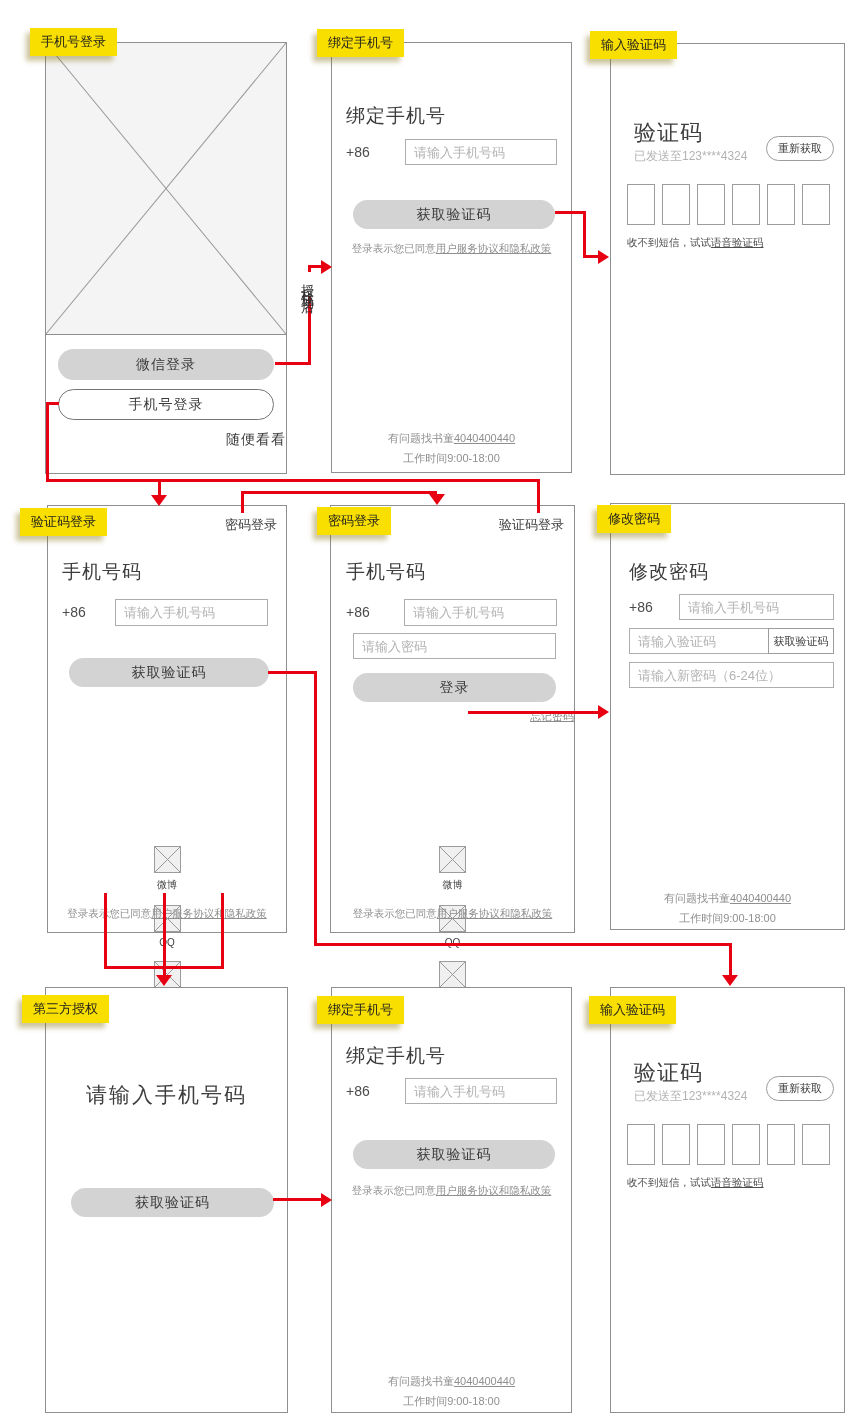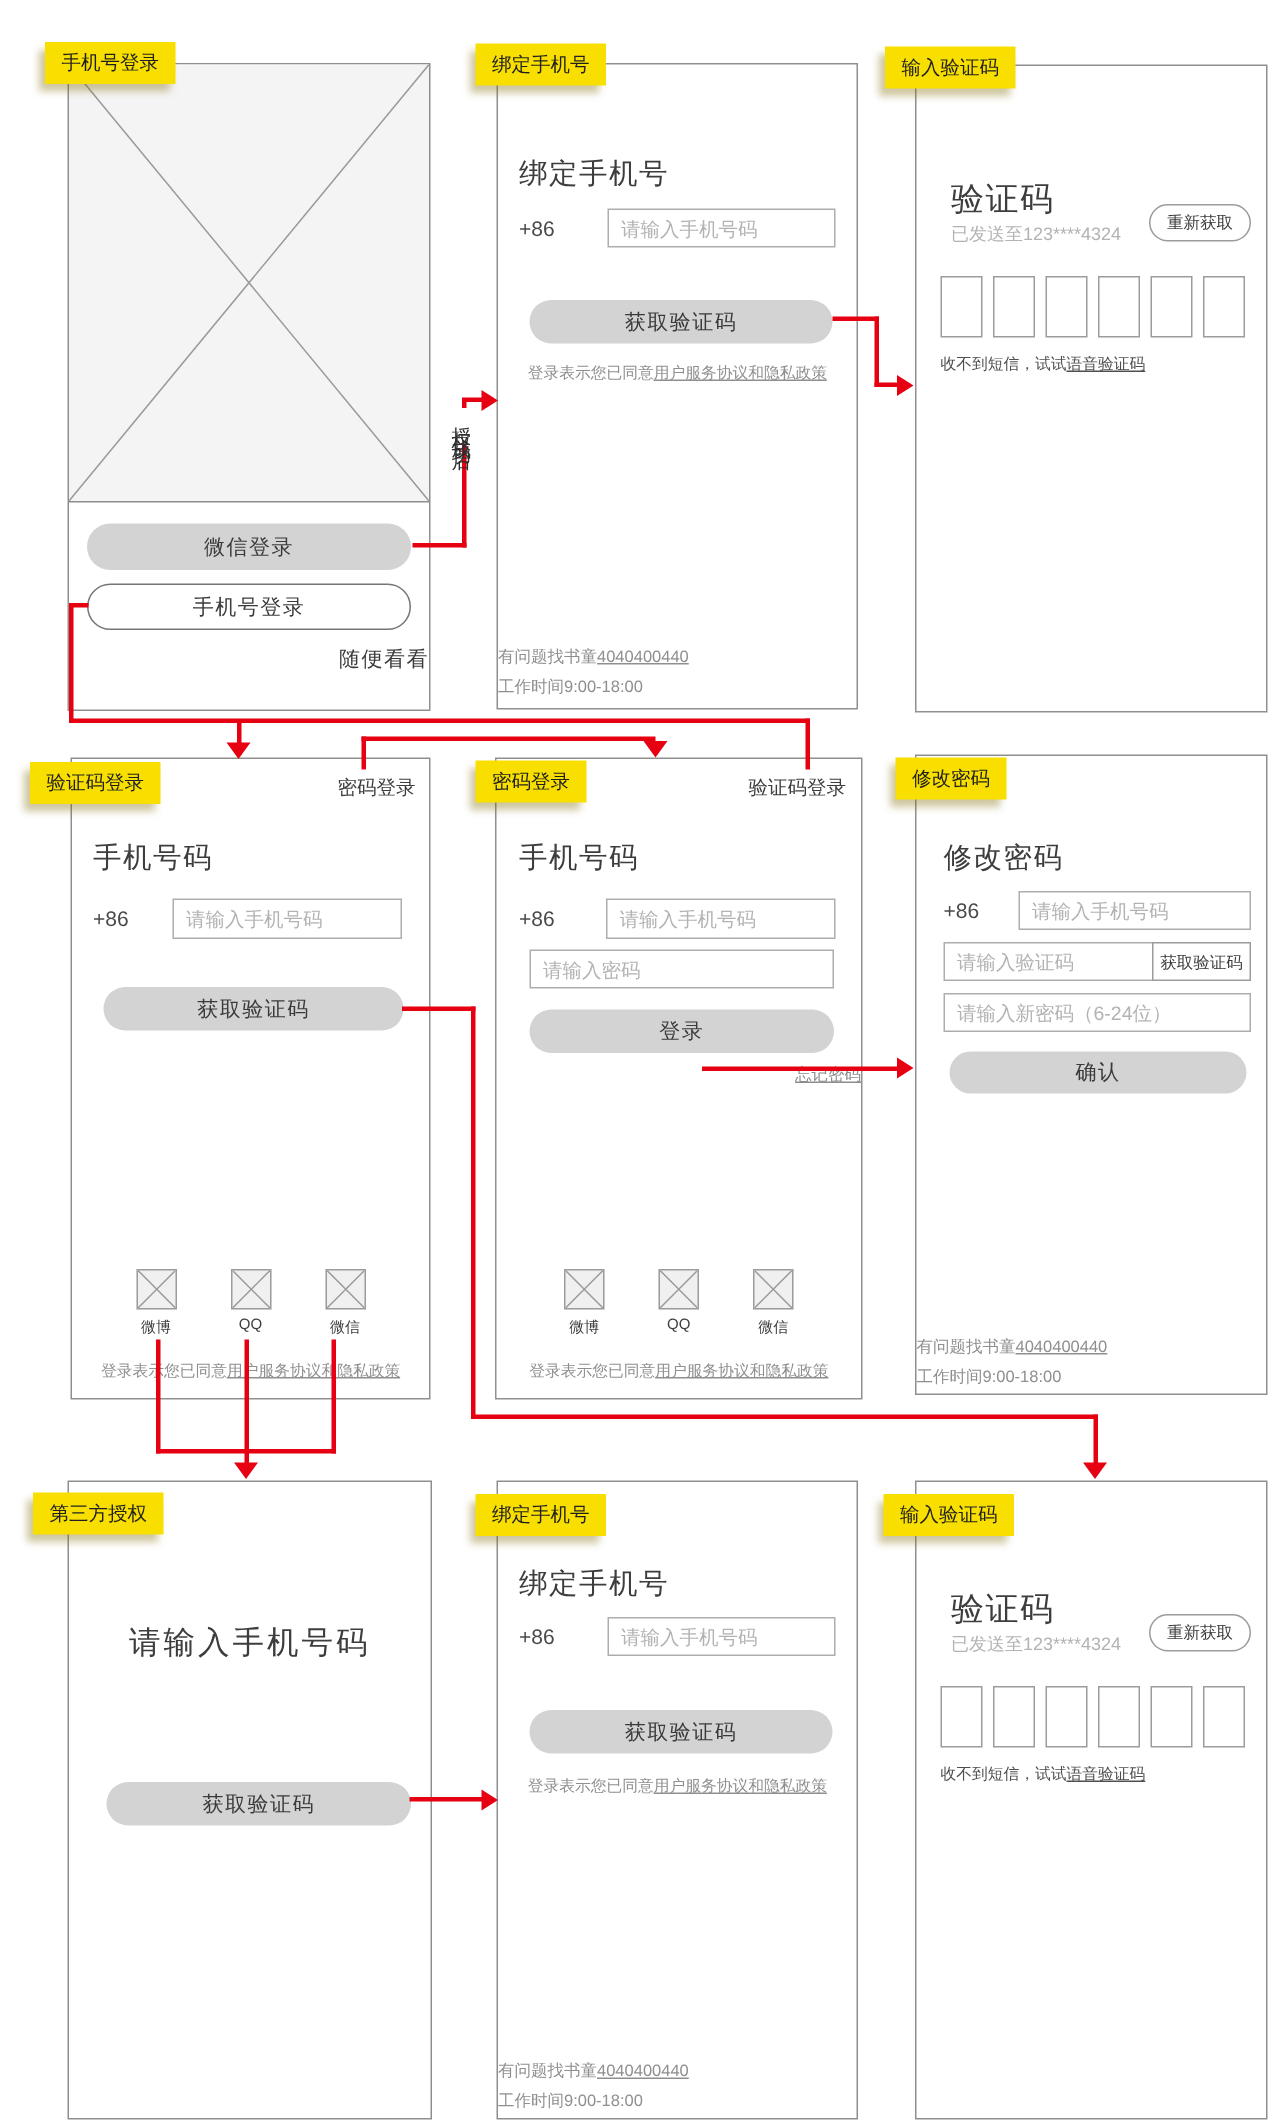--- a/index.html
+++ b/index.html
@@ -12,37 +12,37 @@
   .ccode{position:absolute;font-size:14px;color:#4a4a4a;}
   .wf-input{position:absolute;border:1px solid #ADADAD;font-size:13px;color:#555;padding:0 8px;
             box-sizing:border-box;background:#fff;font-family:inherit;outline:none;}
   .wf-input::placeholder{color:#B3B3B3;}
   .pill{position:absolute;background:#D3D3D3;border-radius:16px;display:flex;align-items:center;
         justify-content:center;font-size:14px;color:#3a3a3a;cursor:pointer;letter-spacing:1px;}
   .pill.outline{background:#fff;border:1px solid #767676;box-sizing:border-box;}
   .center-text{position:absolute;left:0;width:100%;text-align:right;}
   .agree{position:absolute;left:0;width:100%;text-align:center;font-size:10.5px;color:#8f8f8f;white-space:nowrap;}
   .u{text-decoration:underline;}
-  .footerline{position:absolute;left:0;width:100%;font-size:11px;color:#8f8f8f;line-height:1.8;}
+  .footerline{position:absolute;left:0;width:100%;text-align:center;font-size:11px;color:#8f8f8f;line-height:1.8;}
   .toplink{position:absolute;font-size:13px;color:#3d3d3d;cursor:pointer;white-space:nowrap;}
   .hline,.vline{position:absolute;background:#E60012;z-index:11;}
   .arr{position:absolute;width:0;height:0;z-index:11;}
   .arr.right{border-top:7px solid transparent;border-bottom:7px solid transparent;border-left:11px solid #E60012;}
   .arr.down{border-left:8px solid transparent;border-right:8px solid transparent;border-top:11px solid #E60012;}
   .vnote{position:absolute;writing-mode:vertical-rl;text-orientation:upright;background:#fff;
          font-size:13px;color:#2e2e2e;z-index:12;letter-spacing:4px;padding:2px 1px;}
   .xph{position:absolute;background:#F4F4F4;}
   .xph svg,.sbox svg{display:block;width:100%;height:100%;}
   .codes{position:absolute;display:flex;gap:7px;}
   .code-box{width:28px;height:41px;border:1px solid #9C9C9C;background:#fff;box-sizing:border-box;}
   .tip{position:absolute;font-size:10.5px;color:#4f4f4f;white-space:nowrap;}
   .resend{position:absolute;border:1px solid #9C9C9C;border-radius:13px;font-size:11px;color:#3d3d3d;
           padding:4px 11px;background:#fff;cursor:pointer;white-space:nowrap;}
   .sent{position:absolute;font-size:12px;color:#B3B3B3;white-space:nowrap;}
-  .socials{position:absolute;left:0;width:100%;display:flex;justify-content:center;gap:36px;}
+  .socials{position:absolute;left:0;width:100%;display:flex;justify-content:center;gap:13px;flex-direction:column;}
   .social{display:flex;flex-direction:column;align-items:center;gap:5px;cursor:pointer;}
   .sbox{width:27px;height:27px;border:1px solid #9C9C9C;background:#F0F0F0;box-sizing:border-box;}
   .slabel{font-size:10px;color:#3d3d3d;}
   .sidebtn{position:absolute;border:1px solid #9C9C9C;background:#fff;font-size:11px;color:#3d3d3d;
            display:flex;align-items:center;justify-content:center;box-sizing:border-box;cursor:pointer;}
   .bigtext{position:absolute;left:0;width:100%;text-align:center;font-size:21px;color:#3d3d3d;letter-spacing:2px;}
 </style>
 </head>
 <body>
 
@@ -180,21 +180,20 @@
   </div>
   <div class="tag" style="left:317px;top:507px;">密码登录</div>
 
   <div class="screen" style="left:610px;top:503px;width:235px;height:427px;">
     <div class="s-title" style="left:18px;top:55px;">修改密码</div>
     <div class="ccode" style="left:18px;top:95px;">+86</div>
     <input class="wf-input" style="left: 68px; top: 90px; width: 155px; height: 26px;" placeholder="请输入手机号码">
     <input class="wf-input" style="left: 18px; top: 124px; width: 140px; height: 26px;" placeholder="请输入验证码">
     <div class="sidebtn" style="left:157px;top:124px;width:66px;height:26px;">获取验证码</div>
     <input class="wf-input" style="left: 18px; top: 158px; width: 205px; height: 26px;" placeholder="请输入新密码（6-24位）">
-    <div class="pill" style="left:22px;top:197px;width:198px;height:28px;">确认</div>
     <div class="footerline" style="top:385px;">
       <div><span>有问题找书童</span><span class="u">4040400440</span></div>
       <div>工作时间9:00-18:00</div>
     </div>
   </div>
   <div class="tag" style="left:597px;top:505px;">修改密码</div>
 
   <div class="screen" style="left:45px;top:987px;width:243px;height:426px;">
     <div class="bigtext" style="top:93px;">请输入手机号码</div>
     <div class="pill" style="left:25px;top:200px;width:203px;height:29px;">获取验证码</div>

